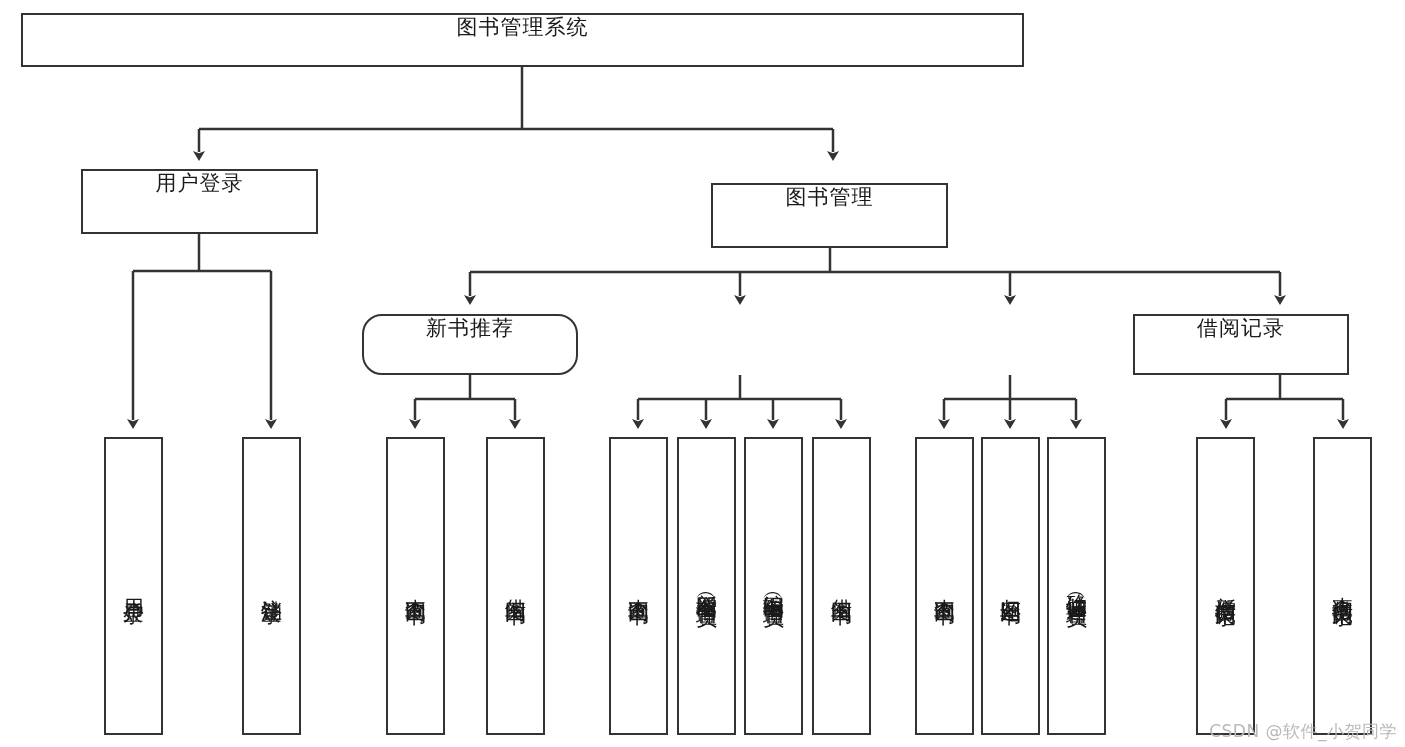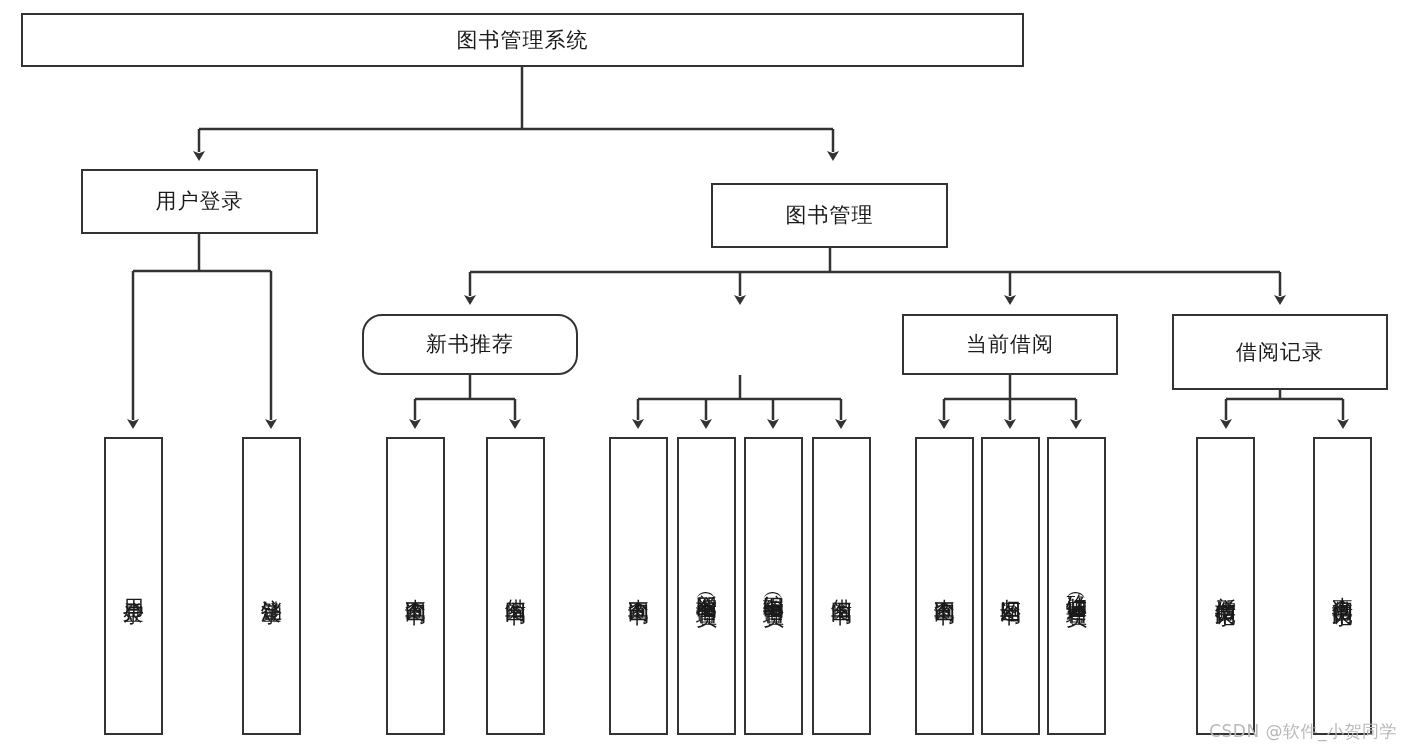--- a/index.html
+++ b/index.html
@@ -24,21 +24,20 @@
     top: 0;
     width: 1405px;
     height: 747px;
   }
   .node {
     position: absolute;
     box-sizing: border-box;
     border: 2.5px solid #333333;
     background: #ffffff;
     display: flex;
-    align-items: center;
     justify-content: center;
     z-index: 3;
   }
   .node-label {
     color: #1a1a1a;
     font-size: 21px;
     line-height: 1.18;
     letter-spacing: 1px;
     white-space: nowrap;
     text-align: center;
@@ -131,24 +130,21 @@
   <div class="node" style="left:81px; top:169px; width:237px; height:65px;">
     <span class="node-label">用户登录</span>
   </div>
   <div class="node" style="left:711px; top:183px; width:237px; height:65px;">
     <span class="node-label">图书管理</span>
   </div>
 
   <div class="node" style="left:362px; top:314px; width:216px; height:61px;border-radius:20px;">
     <span class="node-label">新书推荐</span>
   </div>
-  <div class="node" style="left:902px; top:314px; width:216px; height:61px;">
-    <span class="node-label">当前借阅</span>
-  </div>
-  <div class="node" style="left:1172px; top:314px; width:216px; height:76px;">
+  <div class="node" style="left:1133px; top:314px; width:216px; height:61px;">
     <span class="node-label">借阅记录</span>
   </div>
 
   <div class="node vertical" style="left:104px; top:437px; width:59px; height:298px;">
     <span class="node-label">用户登录</span>
   </div>
   <div class="node vertical" style="left:242px; top:437px; width:59px; height:298px;">
     <span class="node-label">注销登录</span>
   </div>
 

